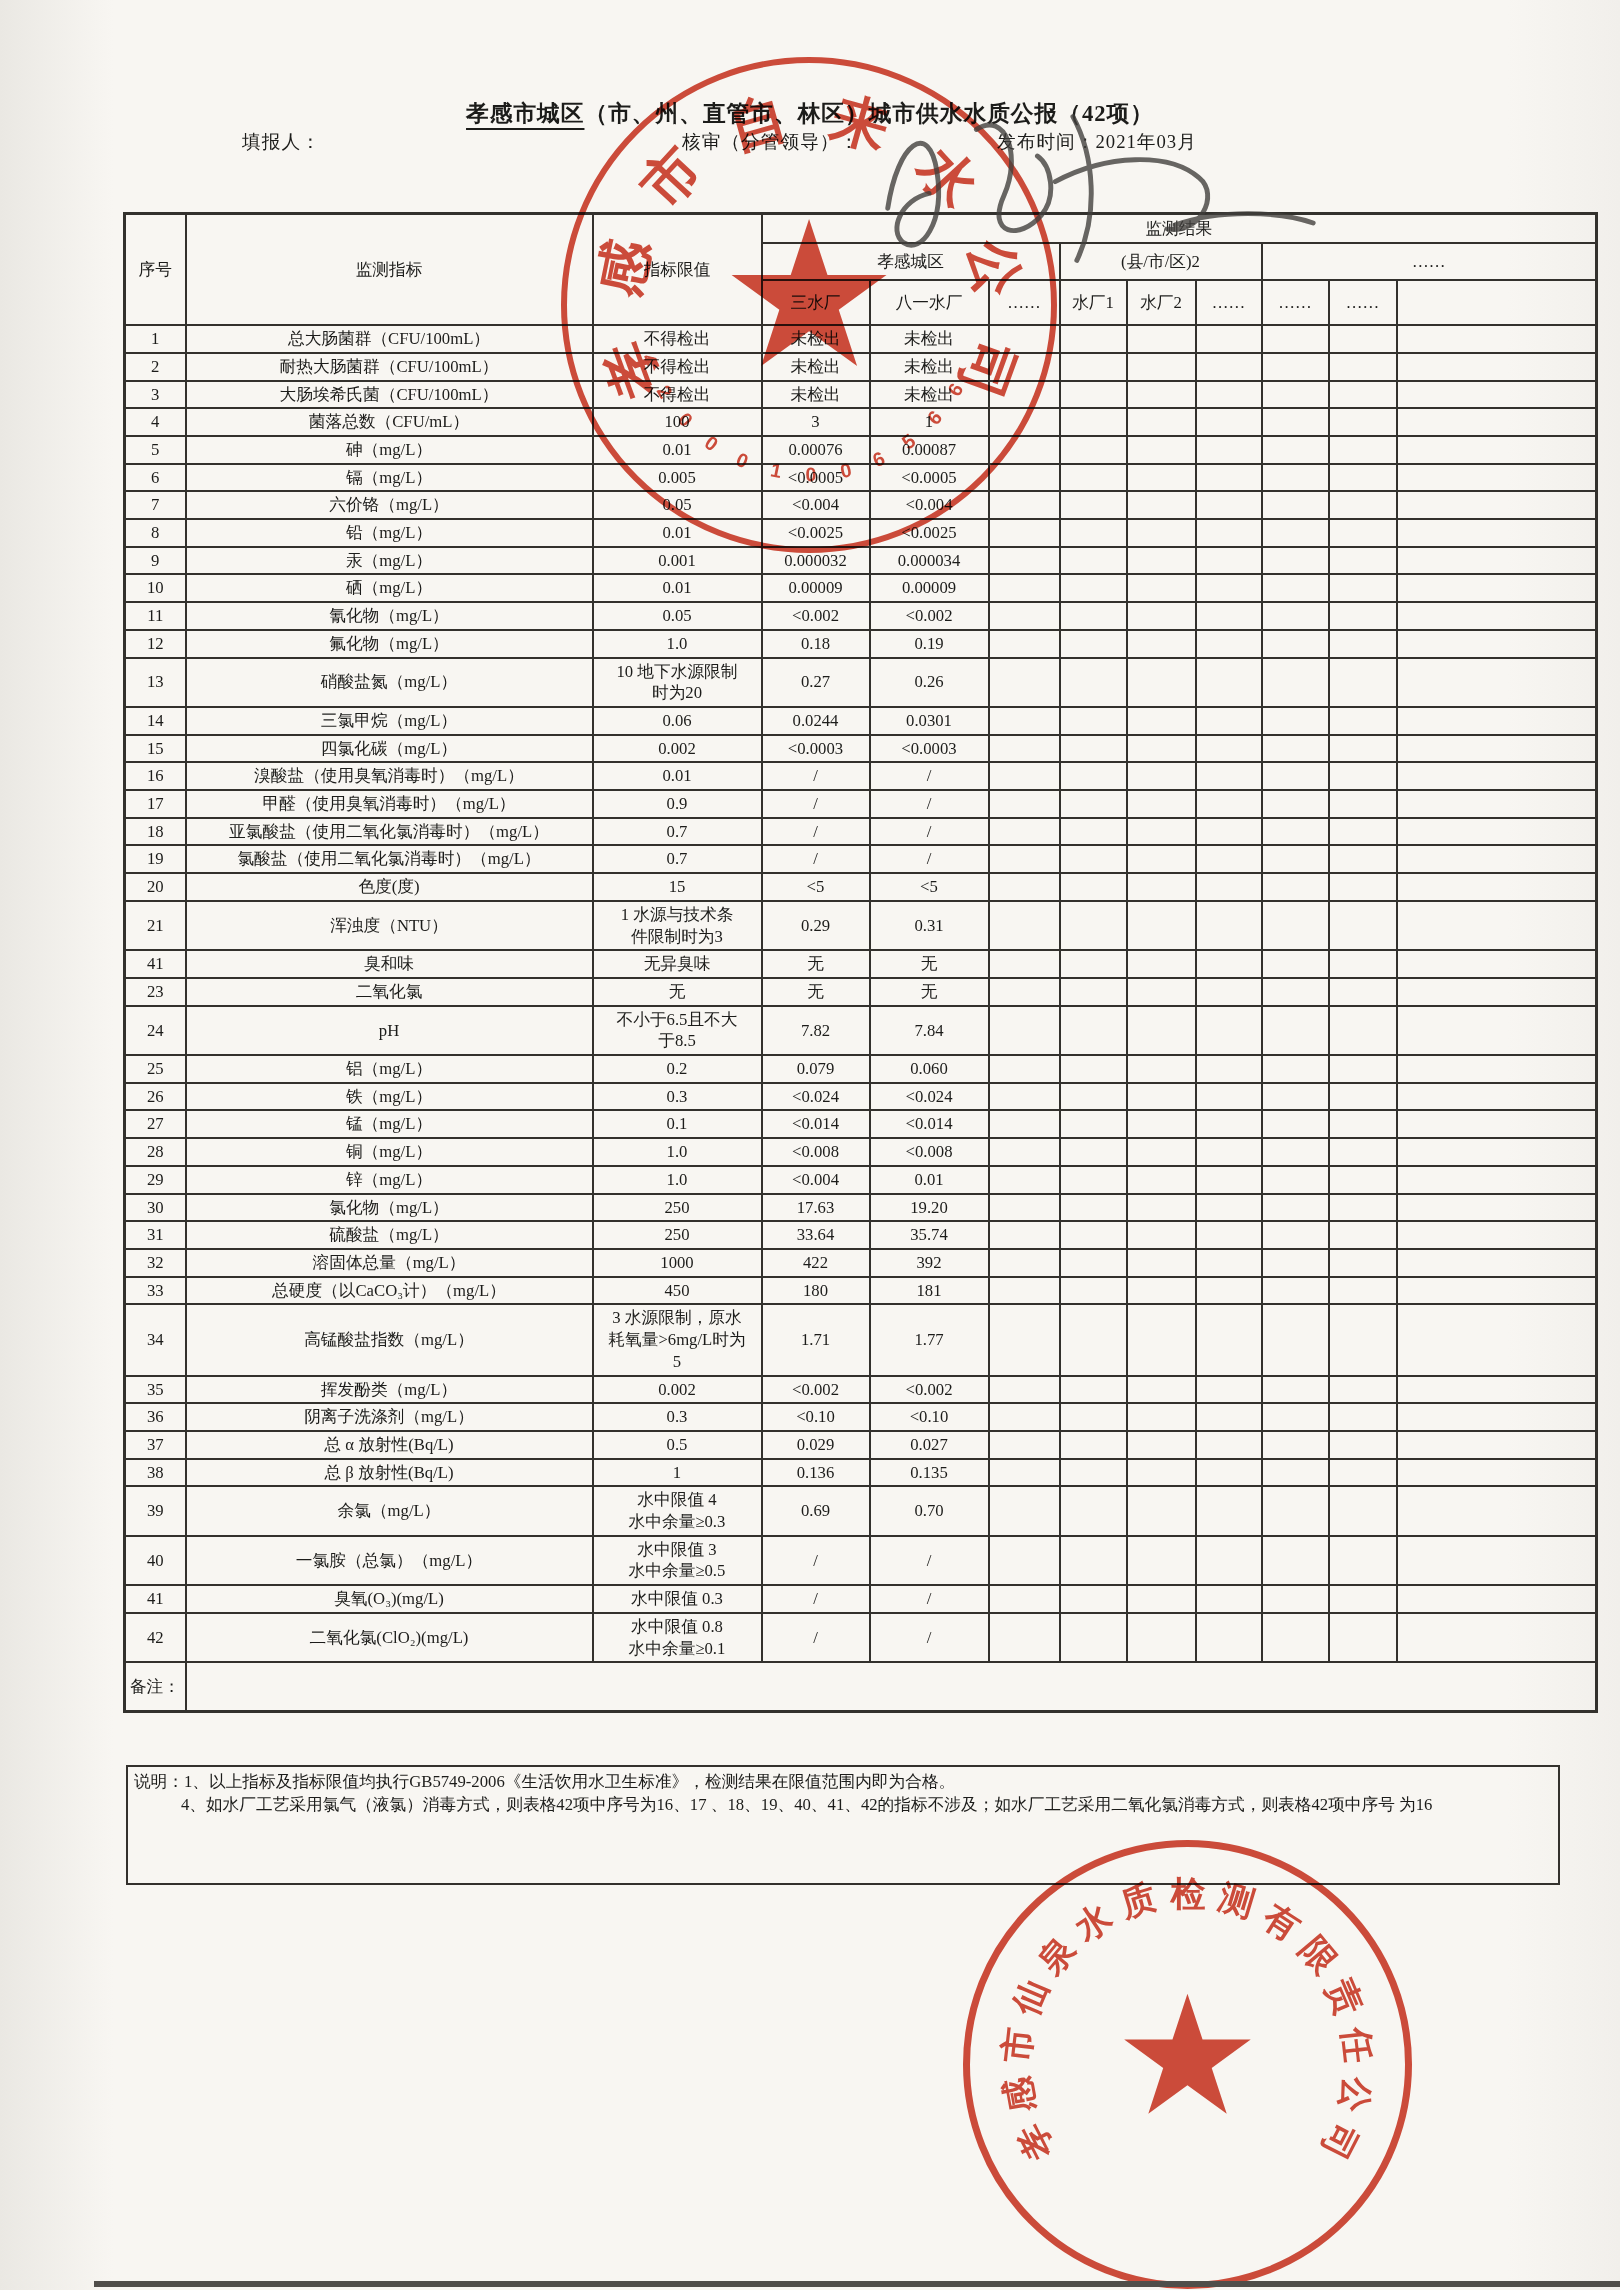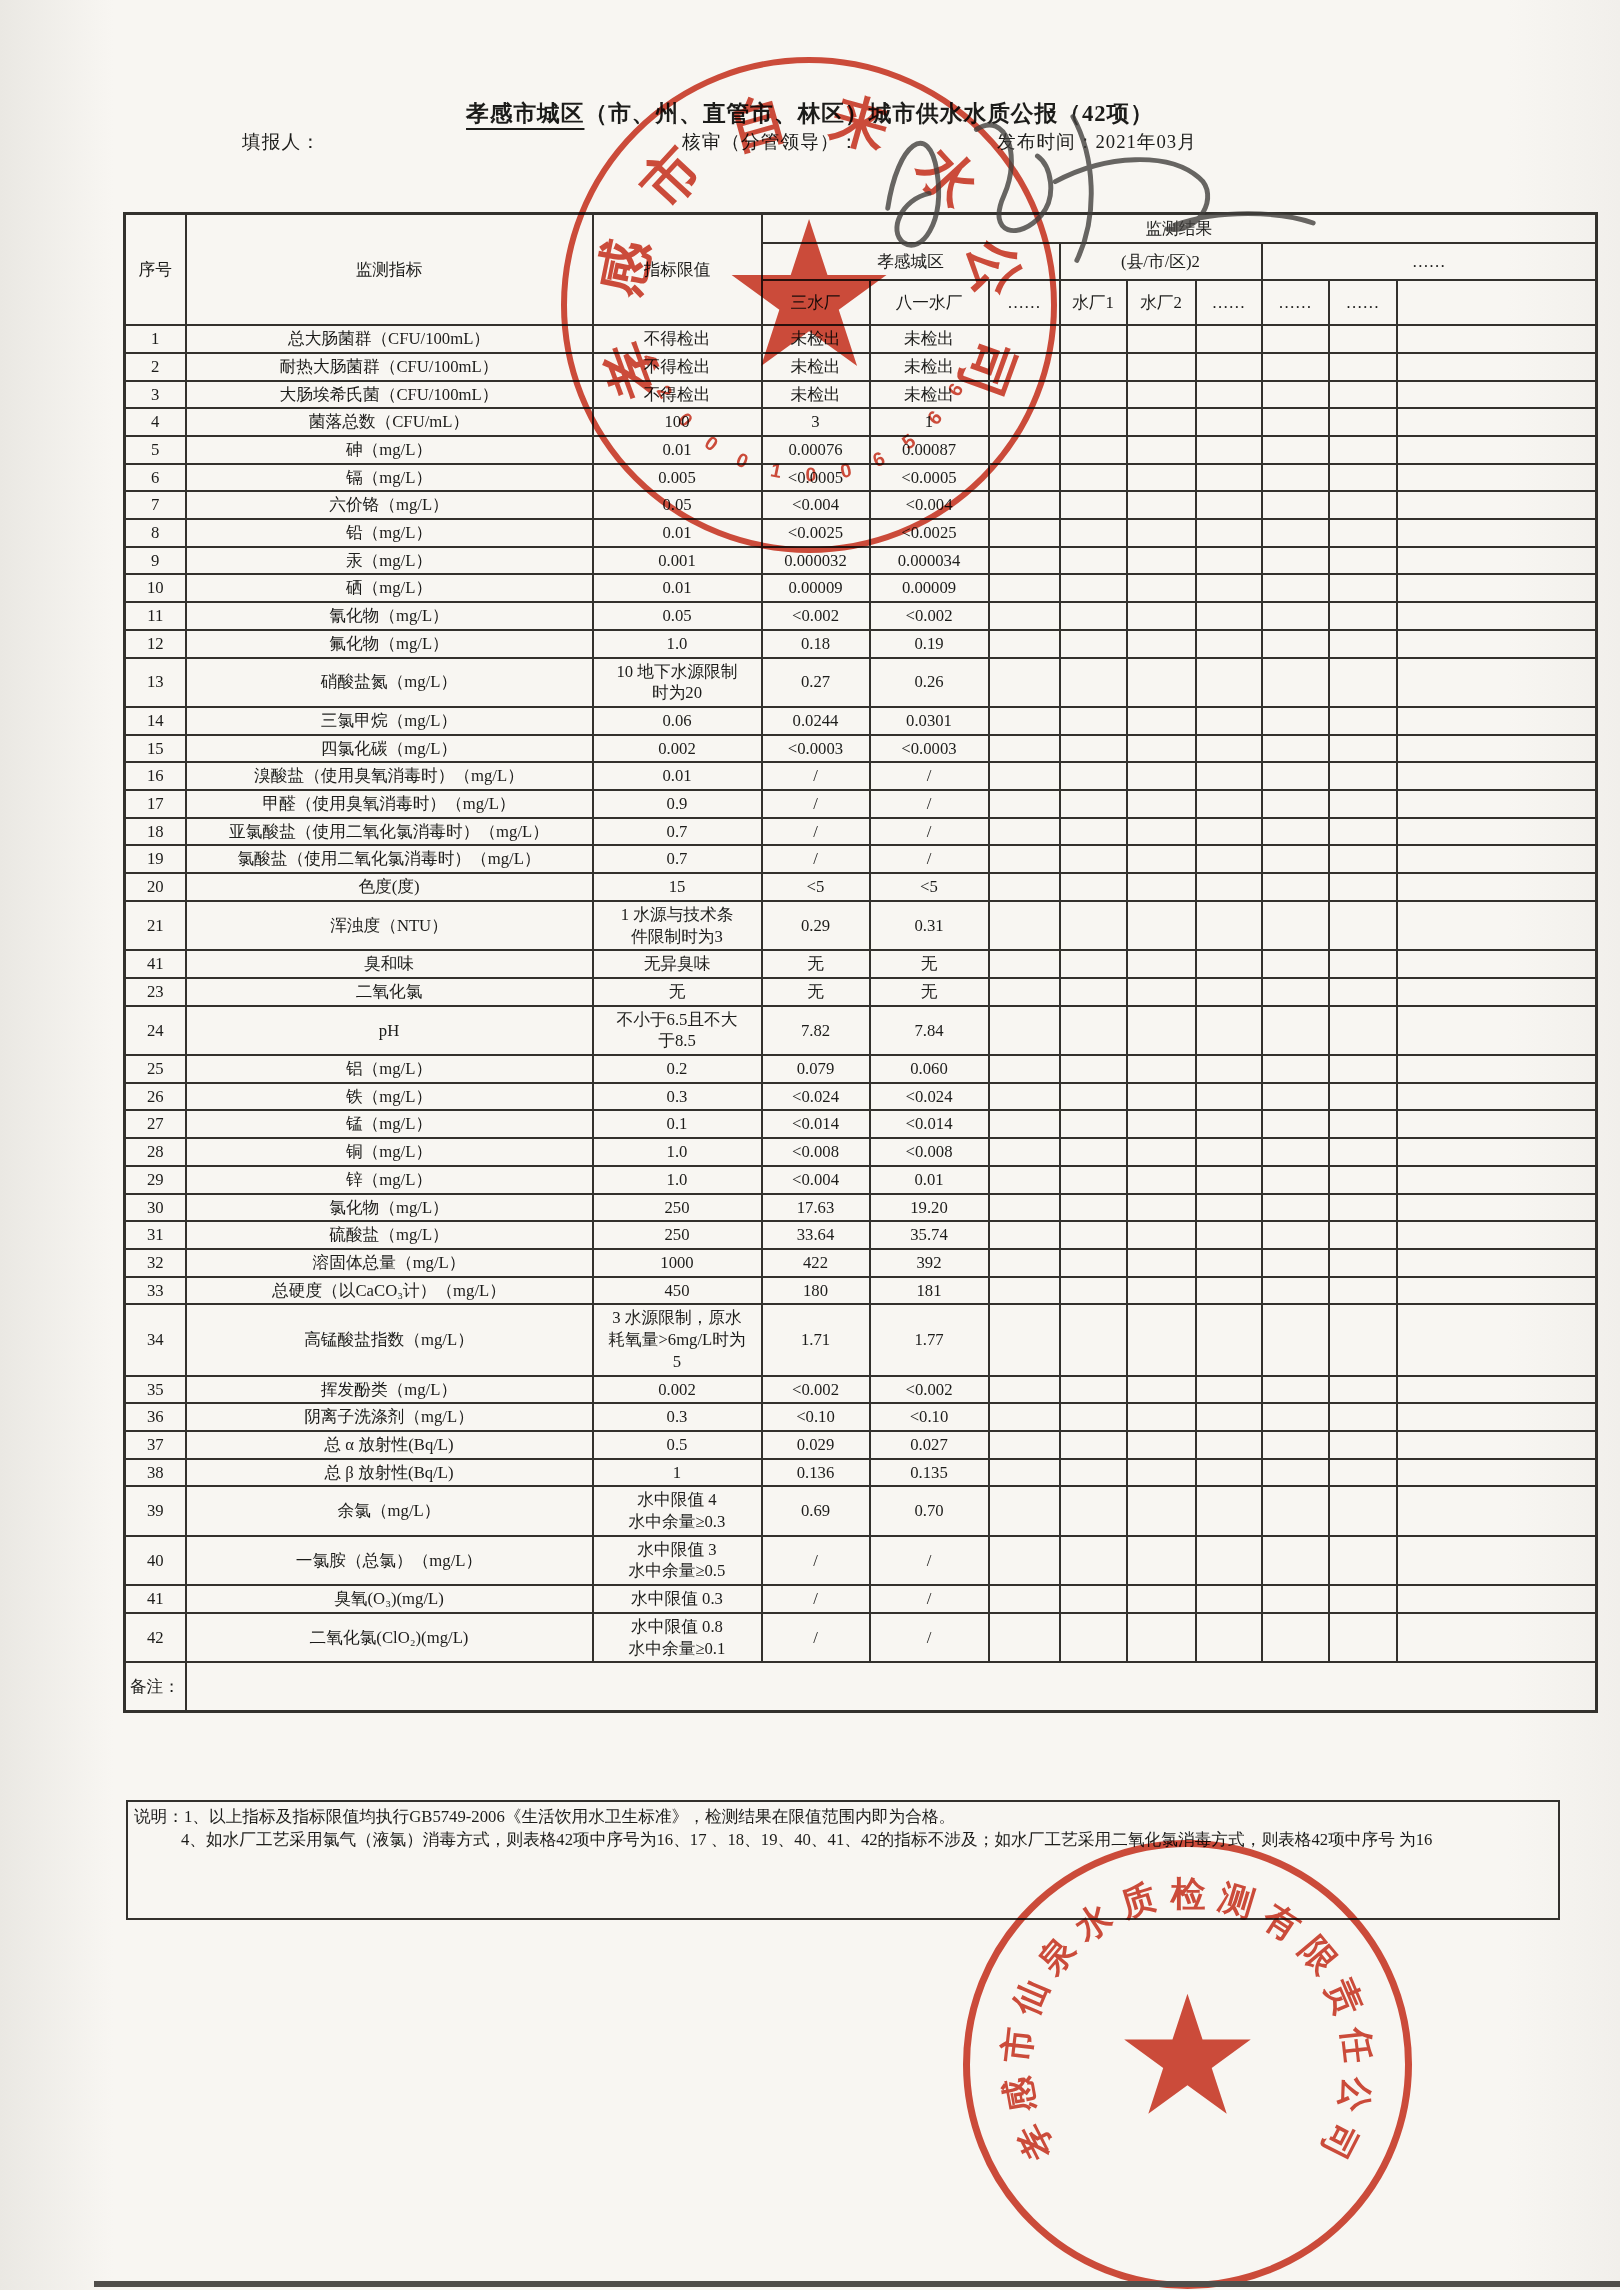--- a/index.html
+++ b/index.html
@@ -23,21 +23,21 @@
   thead tr.h2{height:37px;}
   thead tr.h3{height:45px;}
   tbody tr{height:26.6px;}
   td.c-ind{text-align:left;padding-left:8.9px;}
   td.c-lim{white-space:pre-line;}
   tr.remark-row{height:49px;}
   tr.remark-row td{text-align:left;vertical-align:middle;white-space:nowrap;padding-left:3.9px;}
 
   .notes-box{position:absolute;left:126px;top:1765px;width:1416px;height:106px;
              border:2px solid #33312d;padding:3.9px 7.9px 5.9px 5.9px;font-size:16.7px;line-height:22.7px;
-             background:transparent;margin-top:35px;}
+             background:transparent;}
   .note-line{white-space:nowrap;}
   .note-line.indent{padding-left:47px;}
 
   .stamp{position:absolute;mix-blend-mode:multiply;opacity:.9;color:#cc3a27;
          font-family:"Liberation Sans","DejaVu Sans",sans-serif;font-weight:bold;}
   .stamp .ring{position:absolute;inset:0;border-radius:50%;}
   #top-stamp{left:561px;top:57px;width:496px;height:496px;}
   #top-stamp .ring{border:6.9px solid #cc3a27;}
   #bottom-stamp{left:963px;top:1840px;width:449px;height:449px;}
   #bottom-stamp .ring{border:7.9px solid #cc3a27;}

